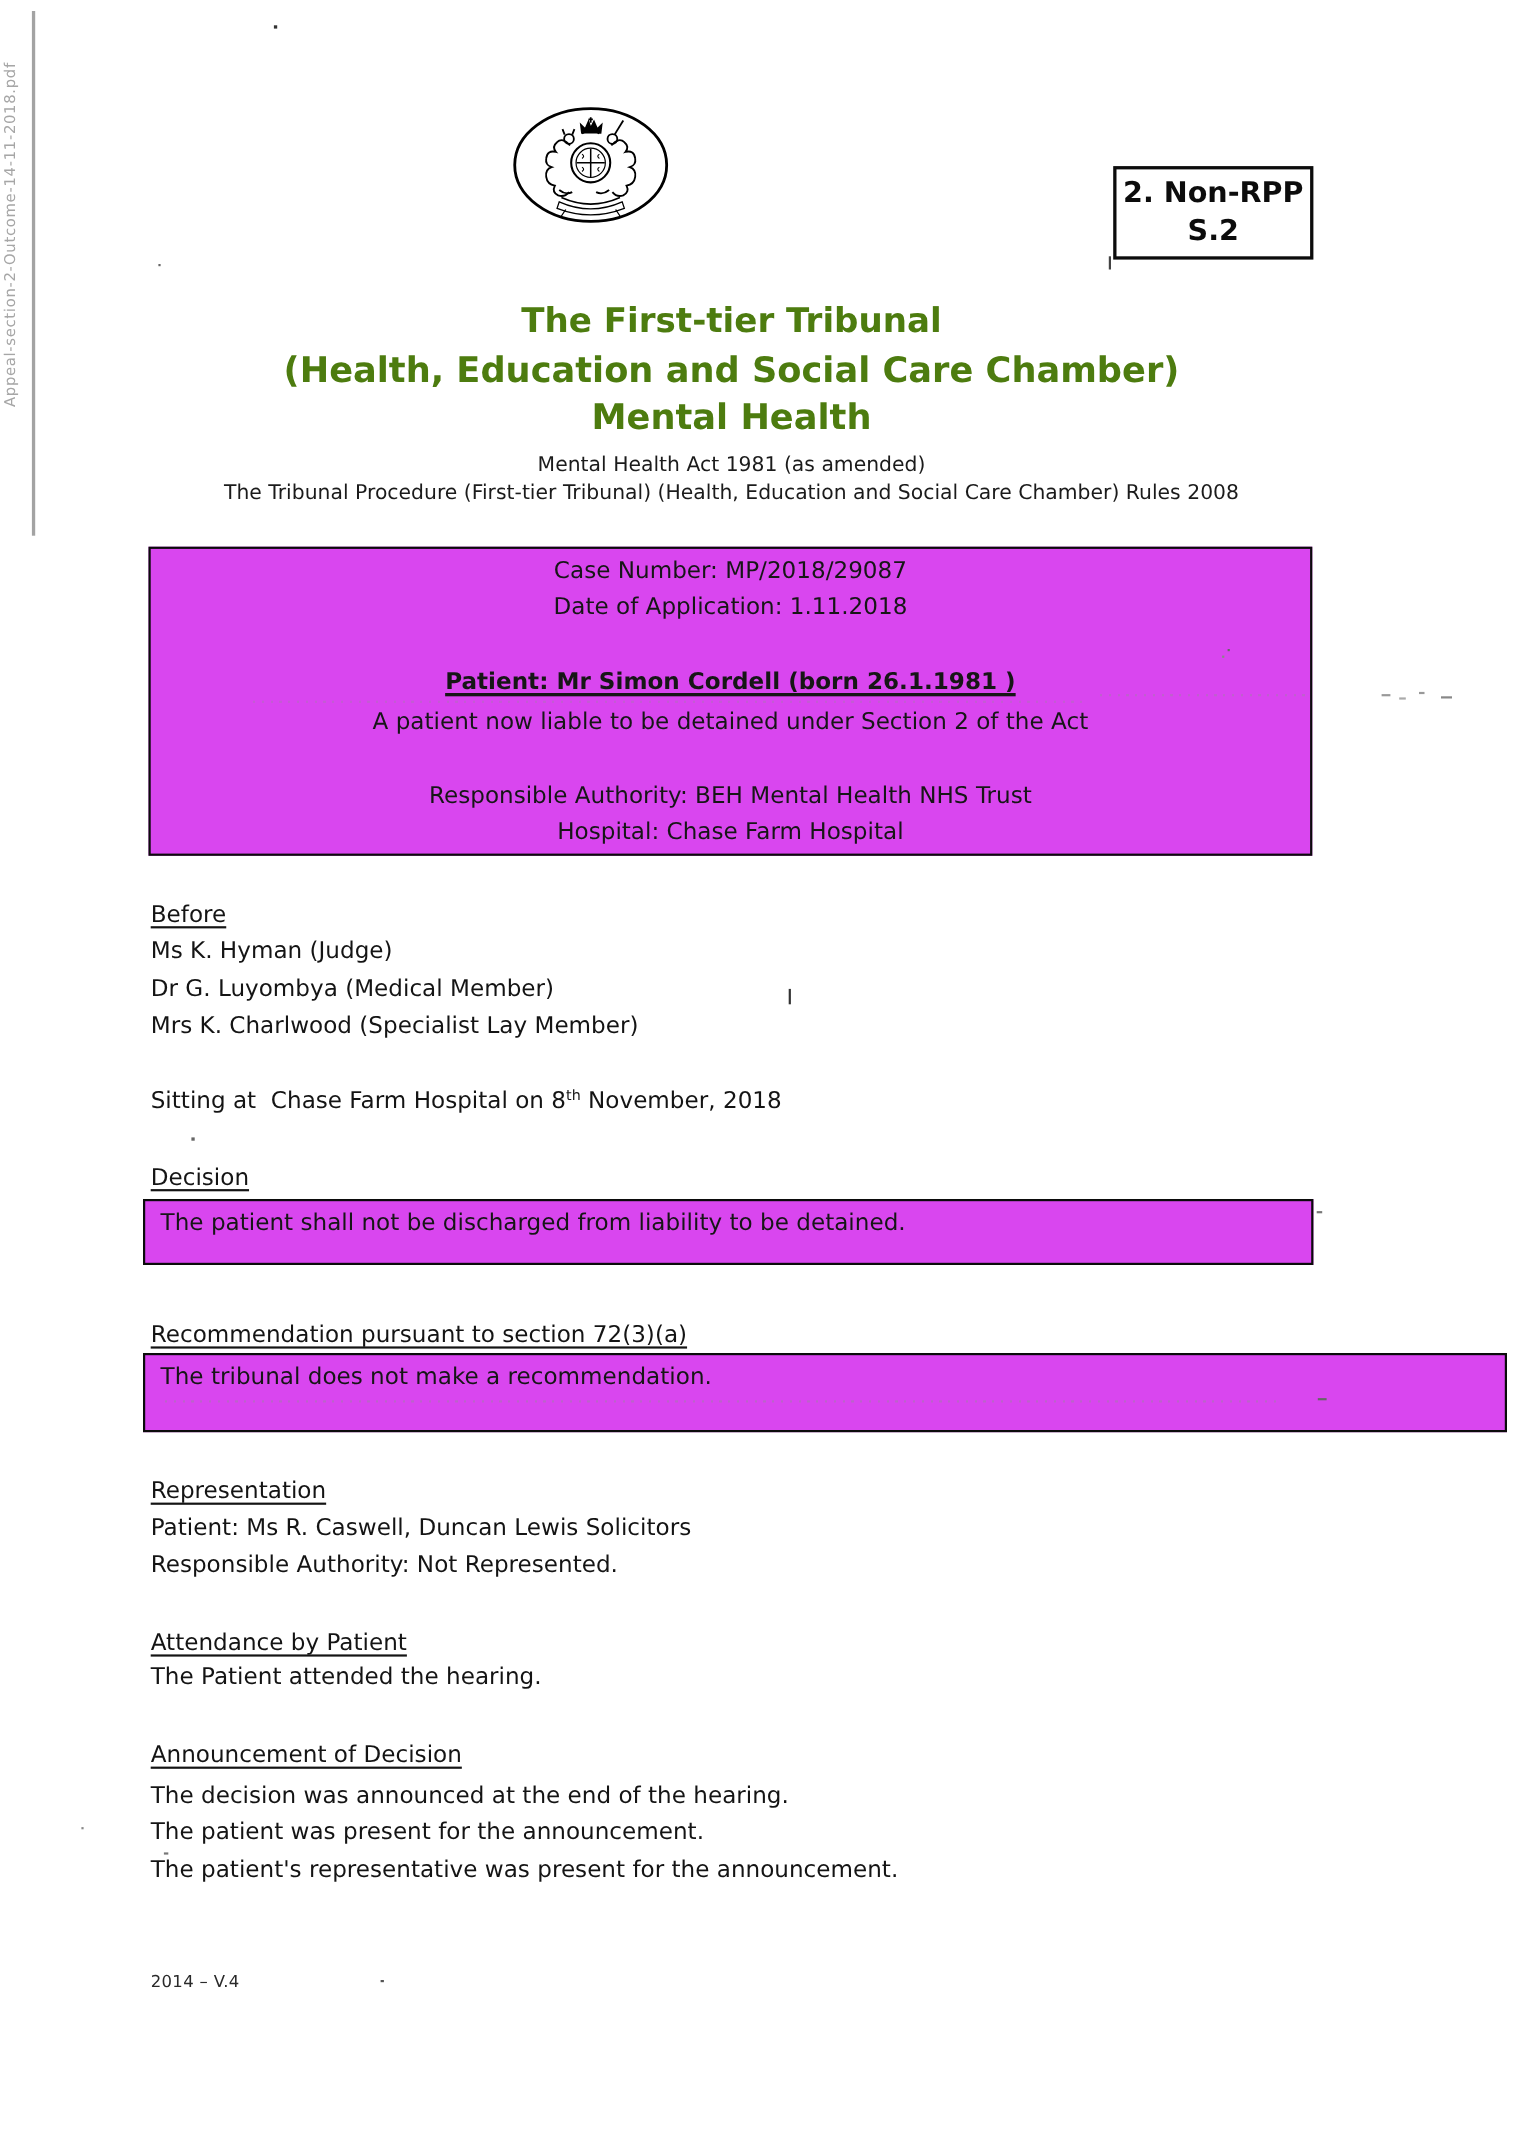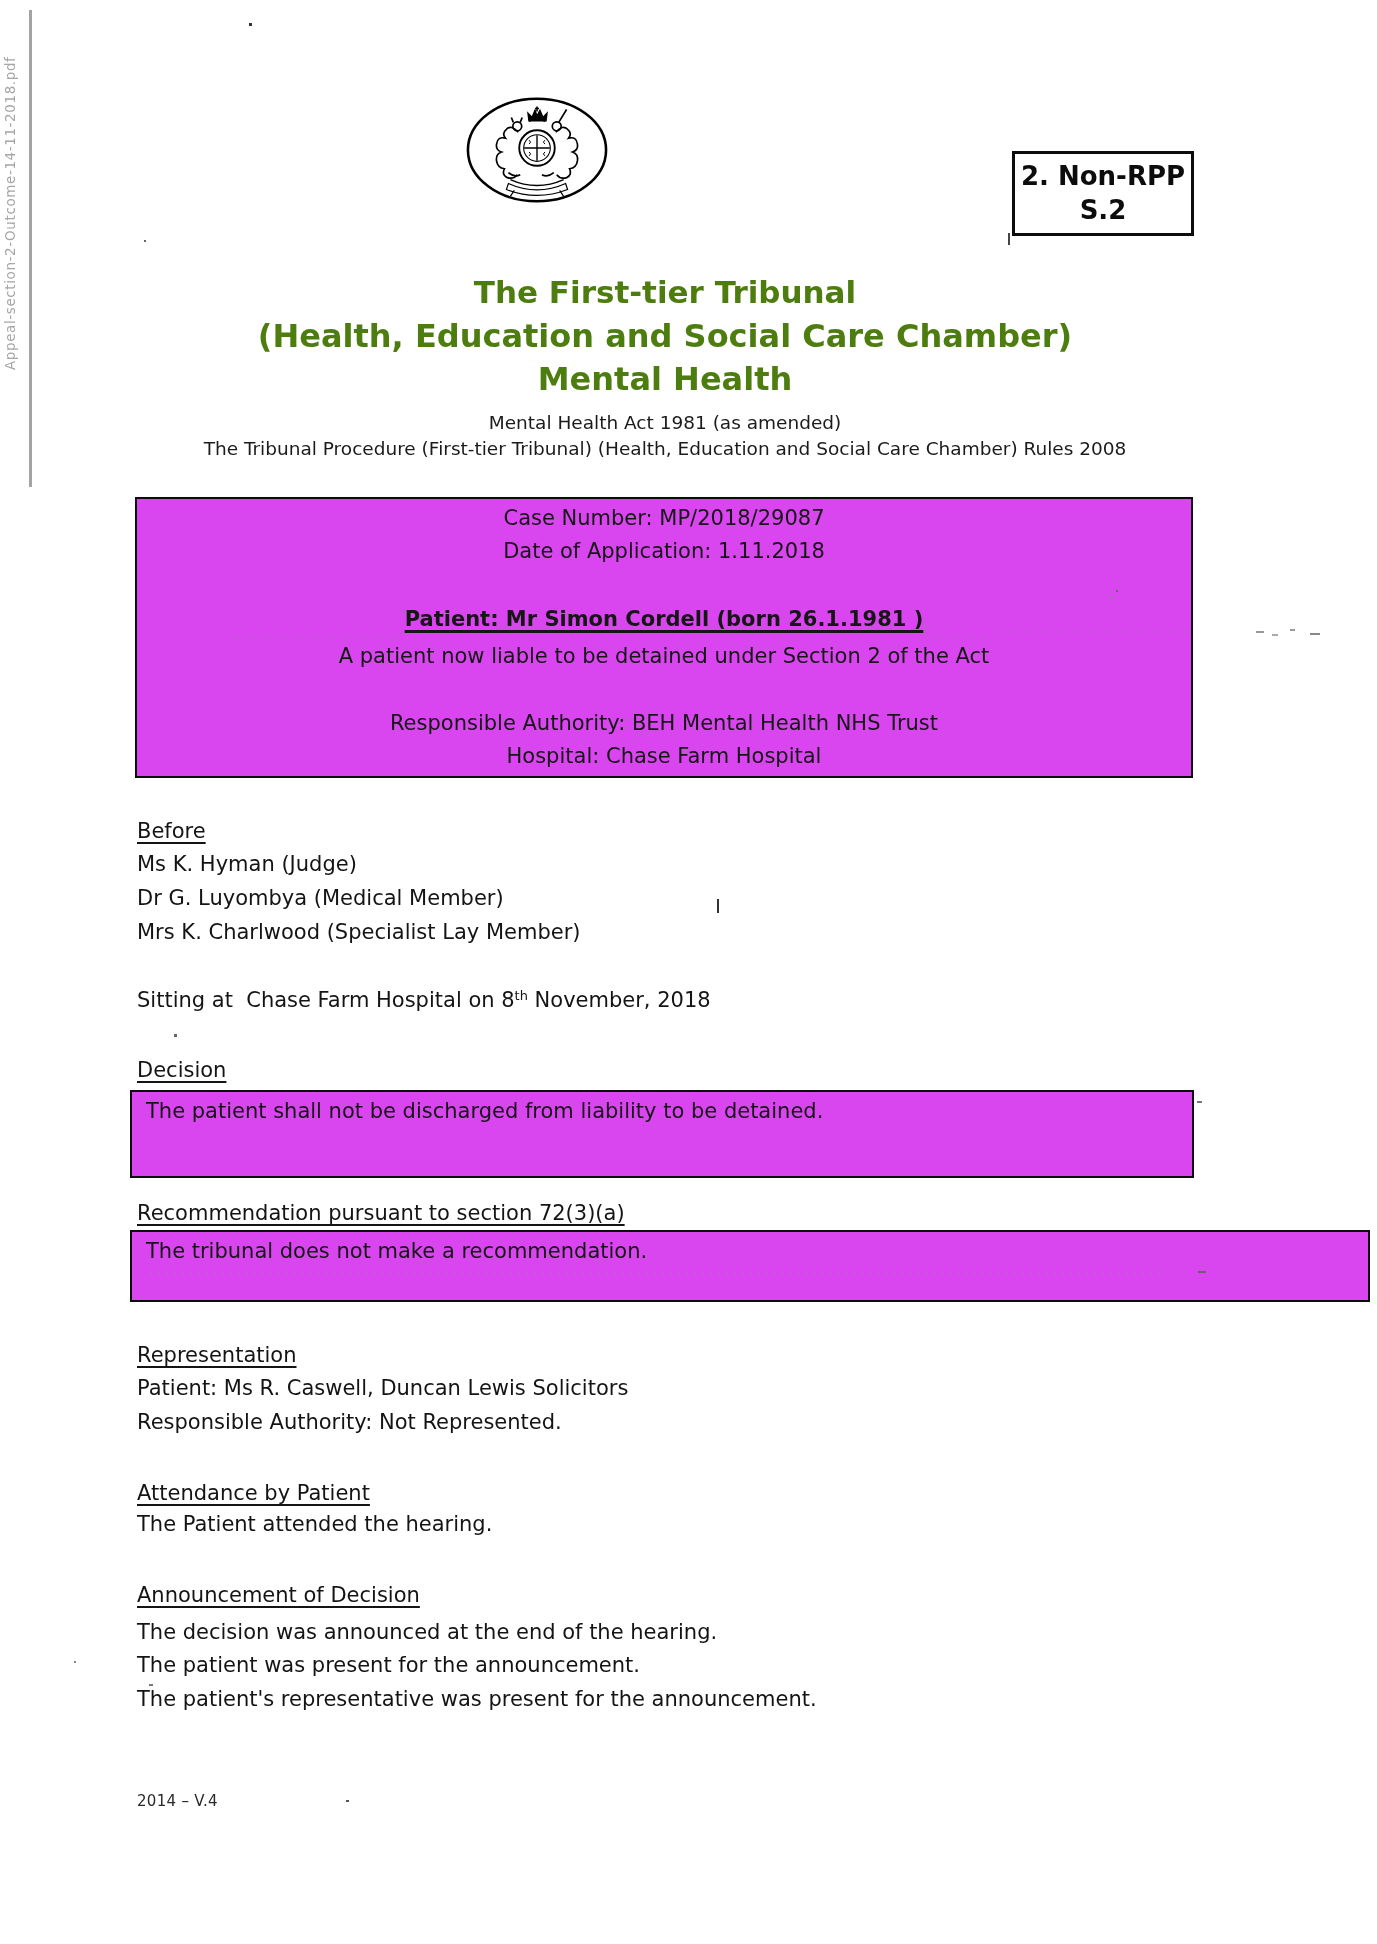--- a/index.html
+++ b/index.html
@@ -43,21 +43,21 @@
   
   .box{position:absolute;border:2.5px solid #0b0b0b;box-sizing:border-box;background:#d946ef;}
   .case-box{left:135px;top:497px;width:1058px;height:281px;}
   .case-line{position:absolute;left:0;right:0;text-align:center;font-size:21px;}
   .cl-casenum{top:7px;}
   .cl-date{top:40px;}
   .cl-patient{top:108px;font-weight:bold;text-decoration:underline;text-decoration-thickness:2.5px;text-underline-offset:4px;}
   .cl-liable{top:145px;}
   .cl-resp{top:212px;}
   .cl-hosp{top:245px;}
-  .decision-box{left:130px;top:1090px;width:1064px;height:88px;}
+  .decision-box{left:130px;top:1090px;width:1064px;height:60px;}
   .rec-box{left:130px;top:1230px;width:1240px;height:72px;}
   .box-text{position:absolute;left:14px;top:7px;font-size:21px;}
   
   .bodyline{position:absolute;left:137px;font-size:21px;color:#141414;}
   .h-underline{text-decoration:underline;text-decoration-thickness:1.8px;text-underline-offset:4px;}
   .sitting-line{white-space:pre-wrap;}
   .sup{font-size:13px;position:relative;top:-7px;}
   .footer{position:absolute;left:137px;top:1792px;font-size:15px;color:#2a2a2a;letter-spacing:.3px;}
   
   .speck{position:absolute;}

